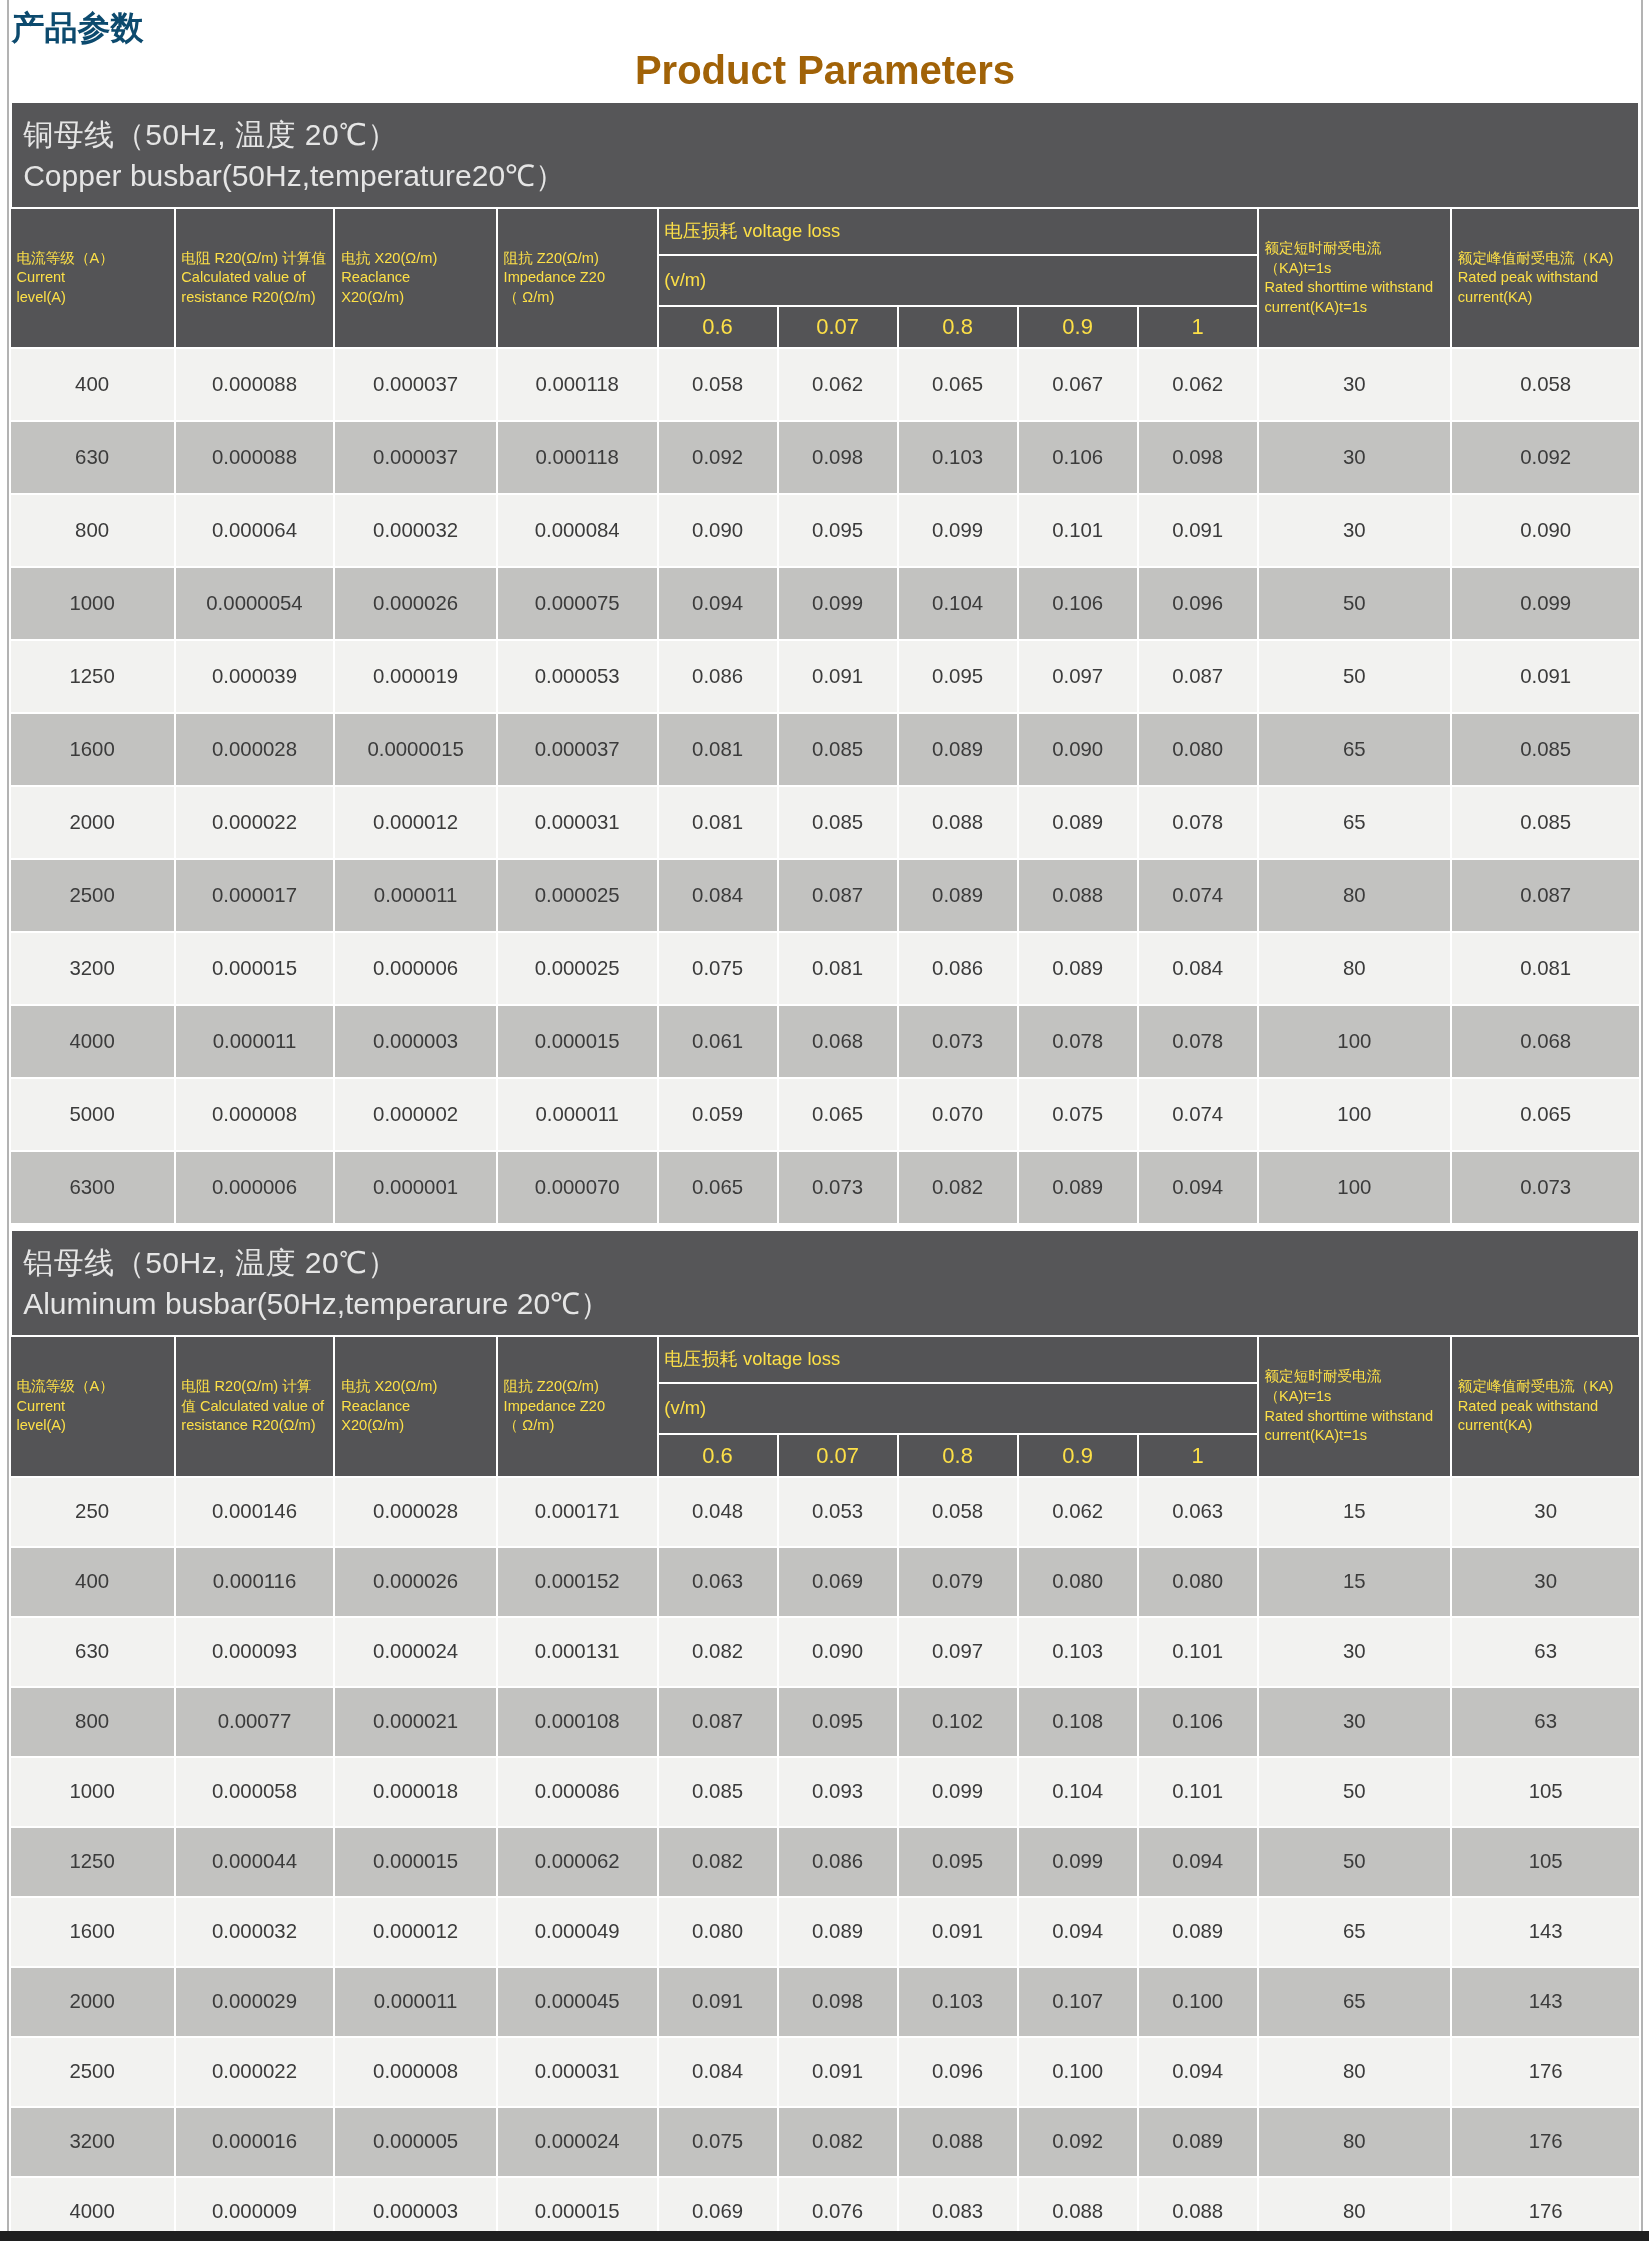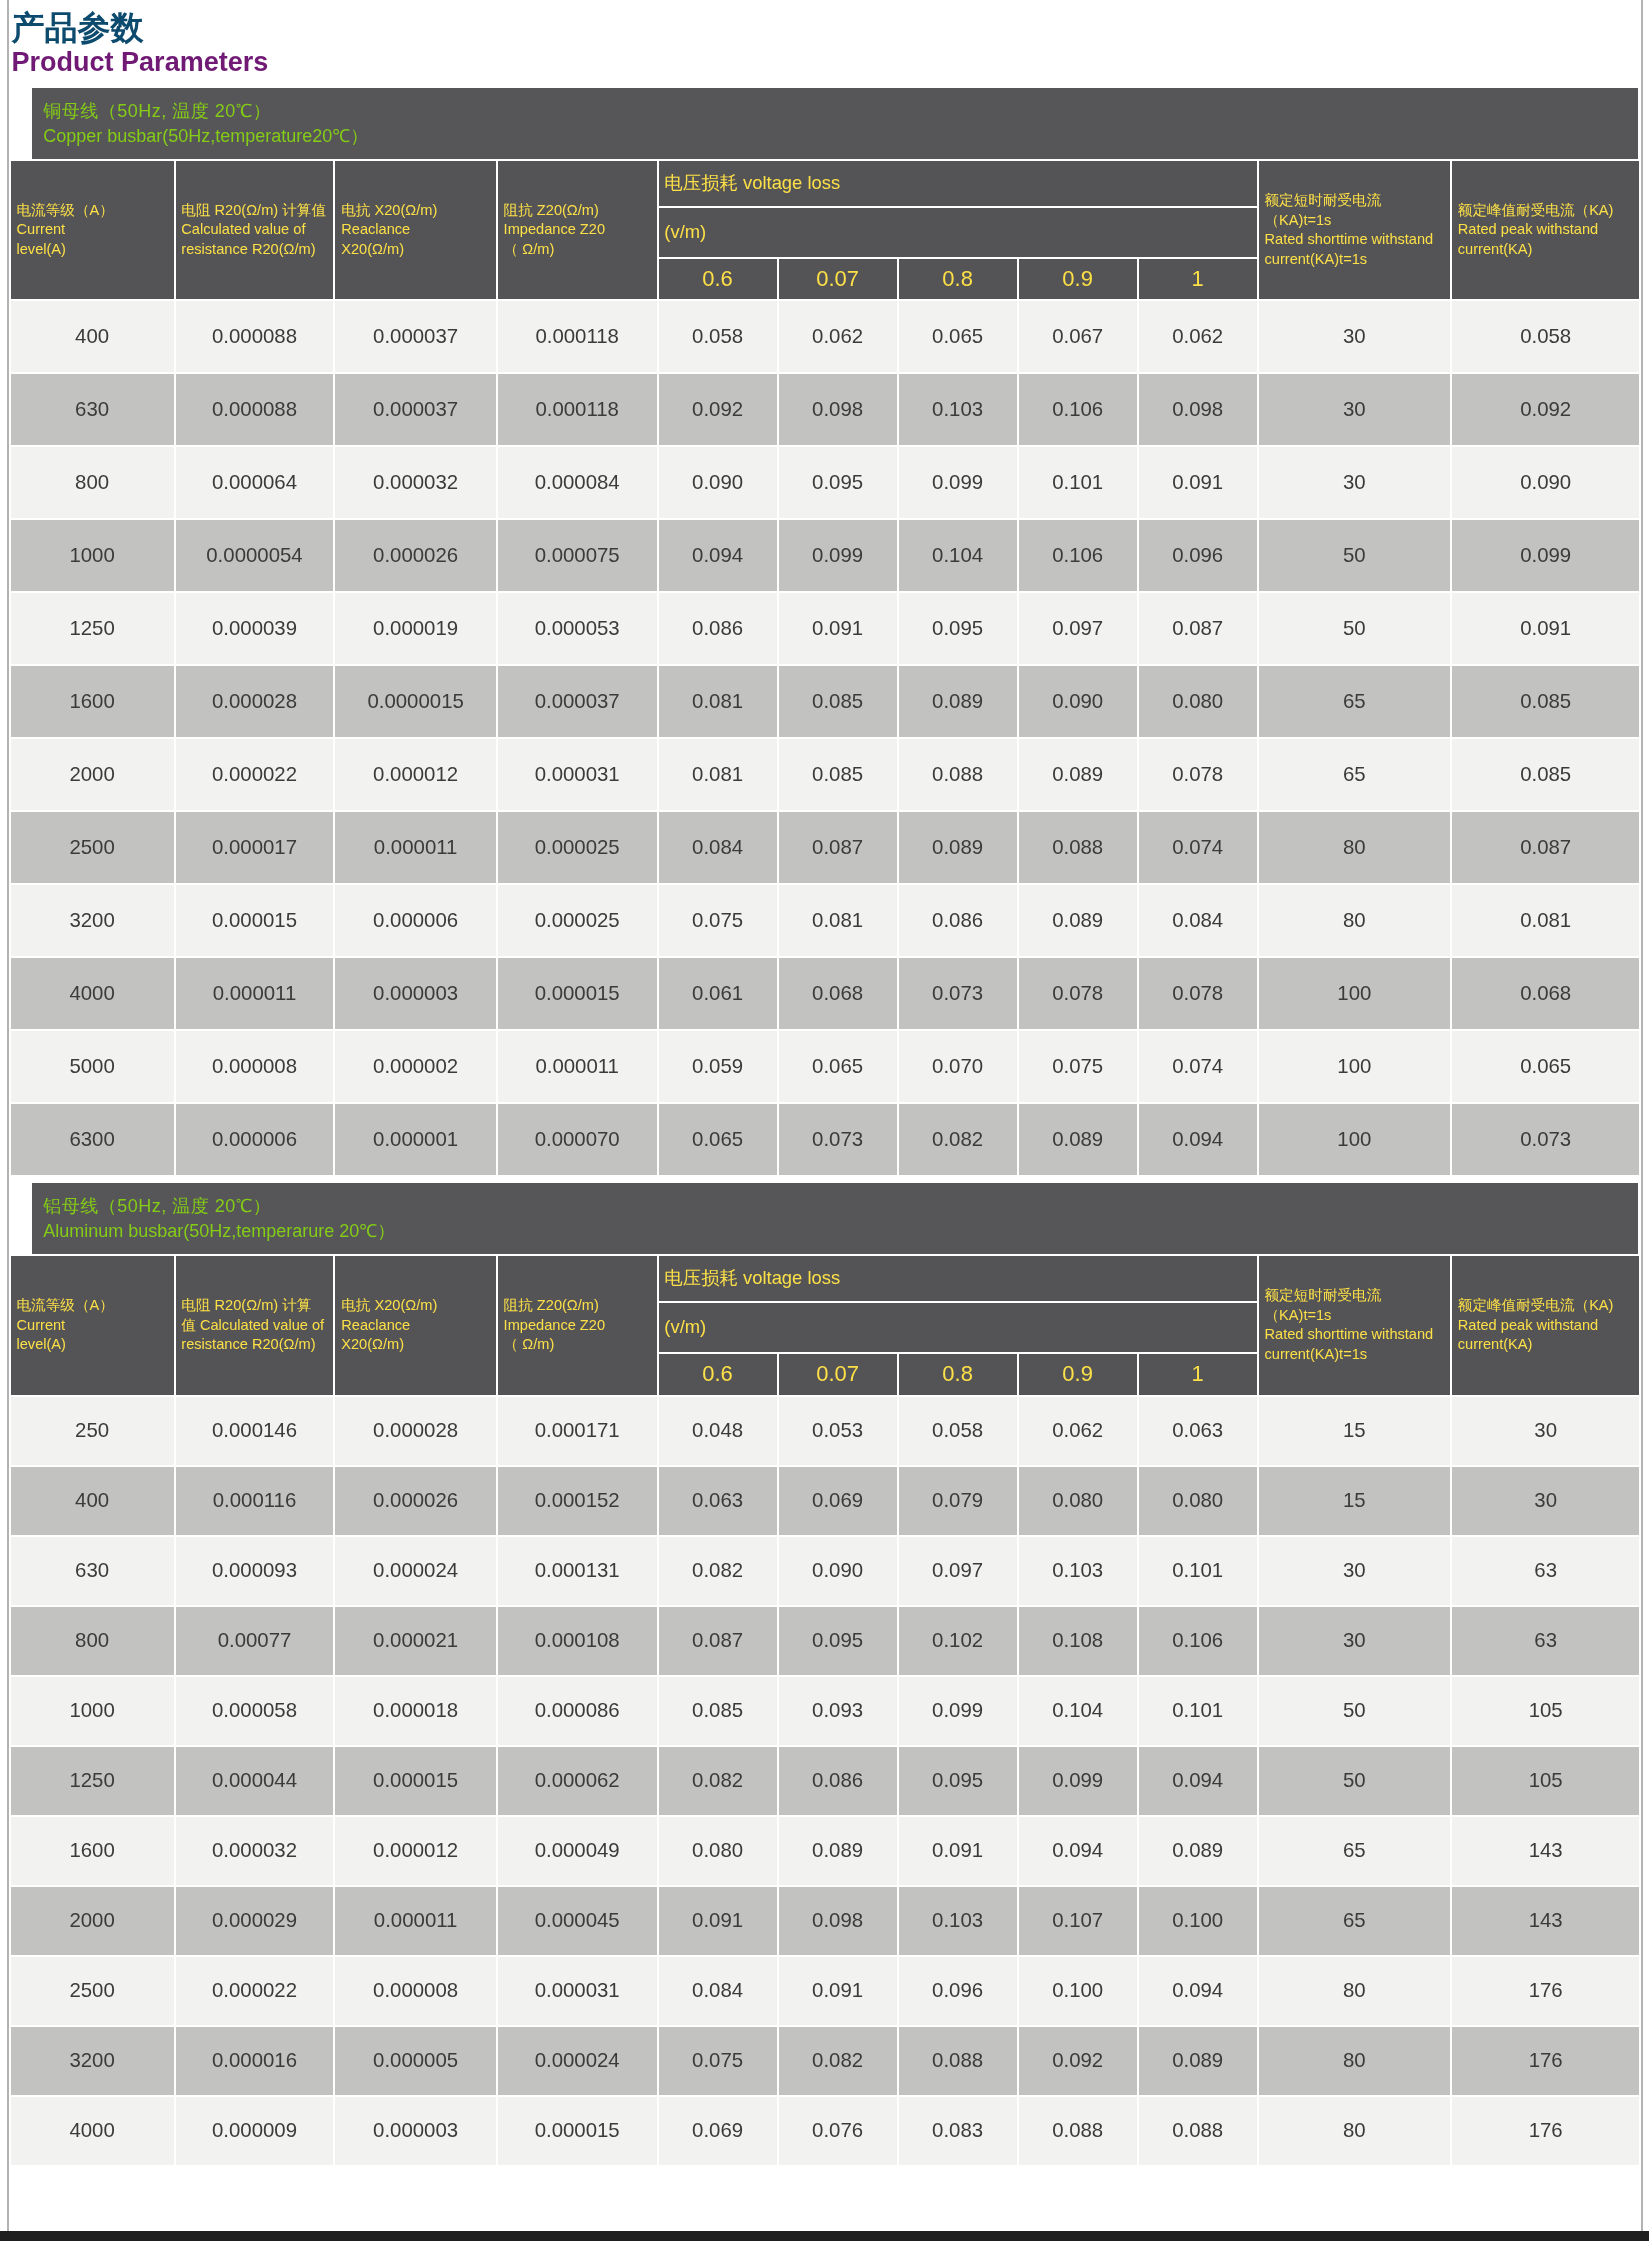--- a/index.html
+++ b/index.html
@@ -9,26 +9,26 @@
   }
   .page-border { position:absolute; top:0; bottom:0; width:1.9px; background:#b3b3b3; }
   .page-border.left { left:6.8px; }
   .page-border.right { left:1641px; }
   .bottom-bar { position:absolute; left:0; right:0; bottom:0; height:10.7px; background:#1f1f1f; }
 
   .content { padding:5.8px 11.6px 0 11.6px; }
 
   .titles { margin:1.9px 0 9.7px 0; }
   .title-zh { font-size:33px; font-weight:bold; color:#0c4a6e; line-height:1.2; }
-  .title-en { font-size:27px; font-weight:bold; color:#701a75; line-height:1.15; }
+  .title-en { font-size:40px; font-weight:bold; color:#a16207; line-height:1.15;text-align:center; }
 
   .section-bar {
-    background:#565658; color:#84cc16;
+    background:#565658; color:#e5e5e5;
     padding:10.7px 11.6px; margin-top:5.8px;
-    font-size:18px; line-height:1.38;margin-left:20px;
+    font-size:30px; line-height:1.38;
   }
   .section-bar .zh { letter-spacing:0.5px; }
 
   table {
     border-collapse:separate; border-spacing:2.9px; table-layout:fixed;
     width:calc(100% + 5.8px); margin:0 -2.9px;
   }
   th {
     background:#545456; color:#fde047; font-weight:normal;
     text-align:left; vertical-align:middle;

